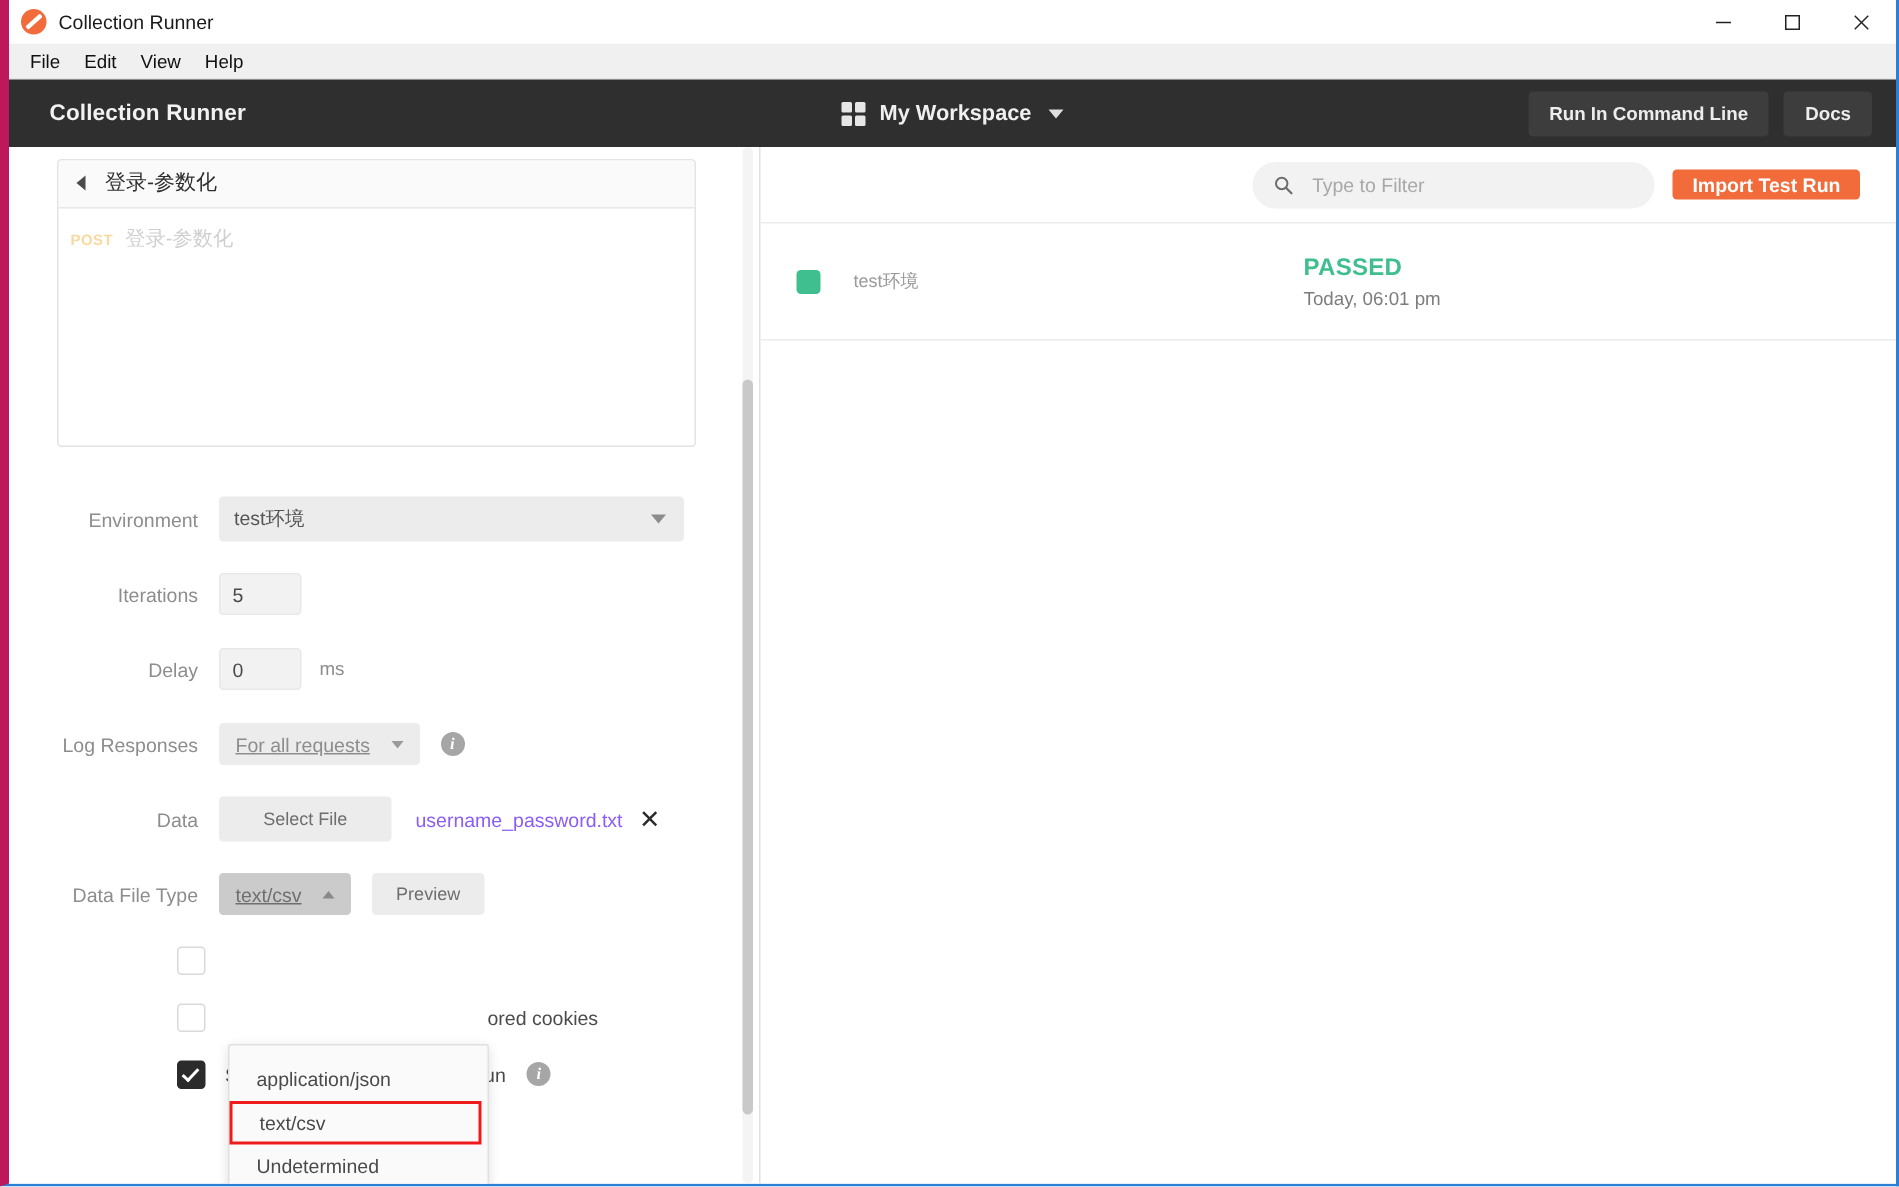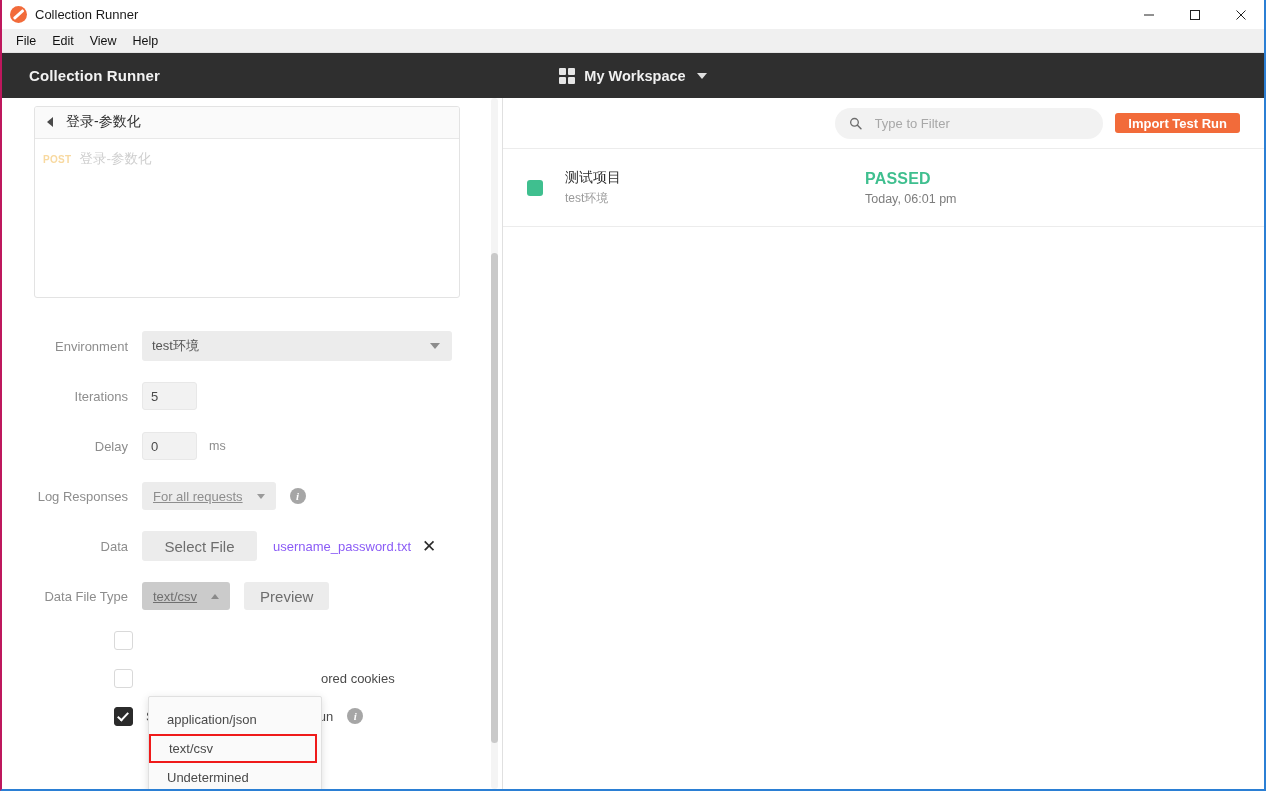--- a/index.html
+++ b/index.html
@@ -12,21 +12,21 @@
     height: 791px;
     overflow: hidden;
     font-family: "Liberation Sans", "DejaVu Sans", sans-serif;
     font-size: 13px;
     color: #333;
     position: relative;
   }
   #app {
     position: absolute;
     inset: 0;
-    border-left: 2px solid #be185d;
+    border-left: 6px solid #be185d;
     border-right: 2px solid #2b7fd4;
     border-bottom: 2px solid #2b7fd4;
     box-sizing: border-box;
     background: #fff;
     display: flex;
     flex-direction: column;
   }
 
   
   .titlebar {
@@ -315,21 +315,21 @@
     justify-content: center;
     margin-left: 14px;
     cursor: pointer;
   }
   .grey-btn {
     height: 30px;
     min-width: 115px;
     background: #ececec;
     border: none;
     border-radius: 3px;
-    font-size: 15px;
+    font-size: 12px;
     font-family: inherit;
     color: #6e6e6e;
     cursor: pointer;
     padding: 0 16px;
   }
   .filename { font-size: 13px; color: #8b5cf6; margin-left: 16px; }
   .x-btn {
     margin-left: 11px;
     font-size: 17px;
     color: #2b2b2b;
@@ -564,20 +564,24 @@
     <div class="workspace">
       <div class="ws-grid">
           <i></i>
           <i></i>
           <i></i>
           <i></i>
         </div>
       <div class="ws-name">My Workspace</div>
       <div class="caret-down"></div>
     </div>
+    <div class="header-actions">
+      <button class="hdr-btn">Run In Command Line</button>
+      <button class="hdr-btn">Docs</button>
+    </div>
   </div>
 
   <div class="body">
 
     <div class="left-pane">
       <div class="left-scroll">
 
         <div class="req-card">
           <div class="req-card-head">
             <div class="back-tri"></div>
@@ -678,21 +682,20 @@
             <input class="search-input" placeholder="Type to Filter" style="">
           </div>
           <button class="orange-btn">Import Test Run</button>
         </div>
       </div>
 
       <div class="run-list">
         <div class="run-item">
           <div class="status-sq"></div>
           <div class="run-names">
-            <div class="run-title">测试项目</div>
             <div class="run-sub">test环境</div>
           </div>
           <div class="run-result">
             <div class="run-status">PASSED</div>
             <div class="run-time">Today, 06:01 pm</div>
           </div>
         </div>
       </div>
     </div>
 

